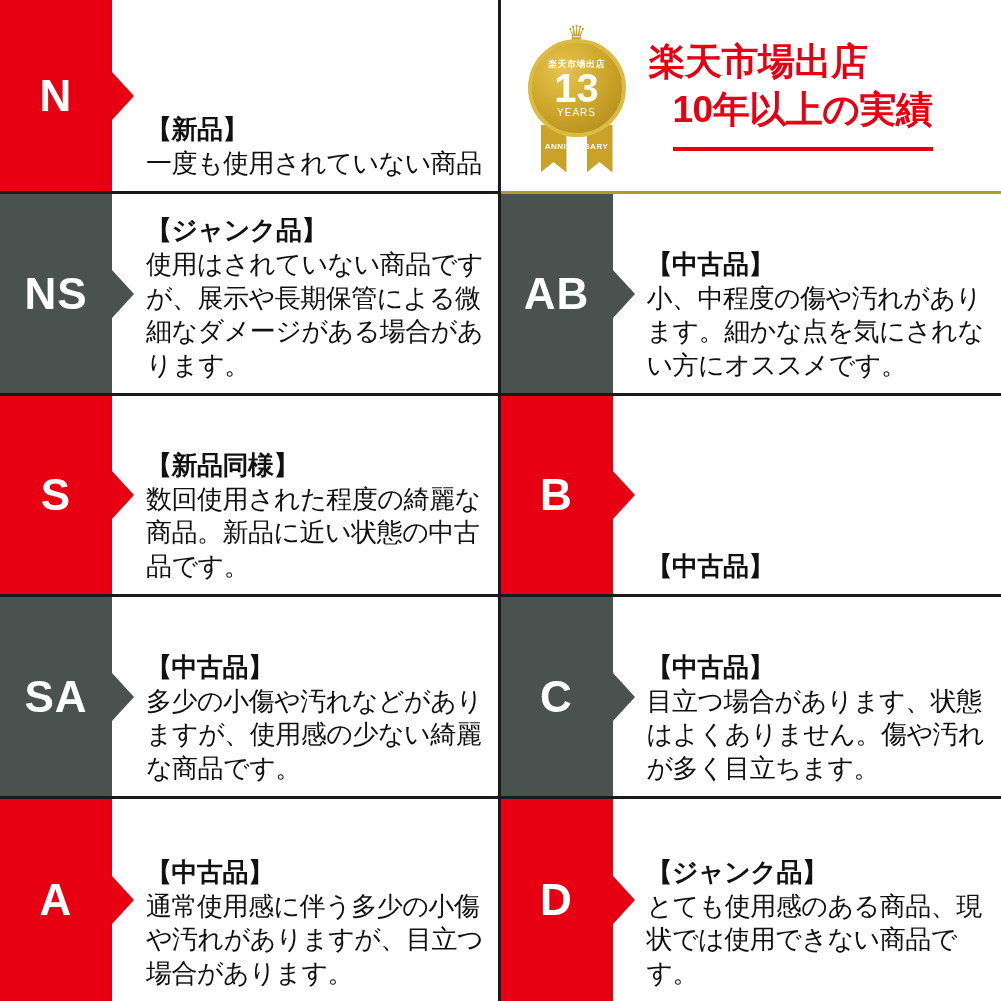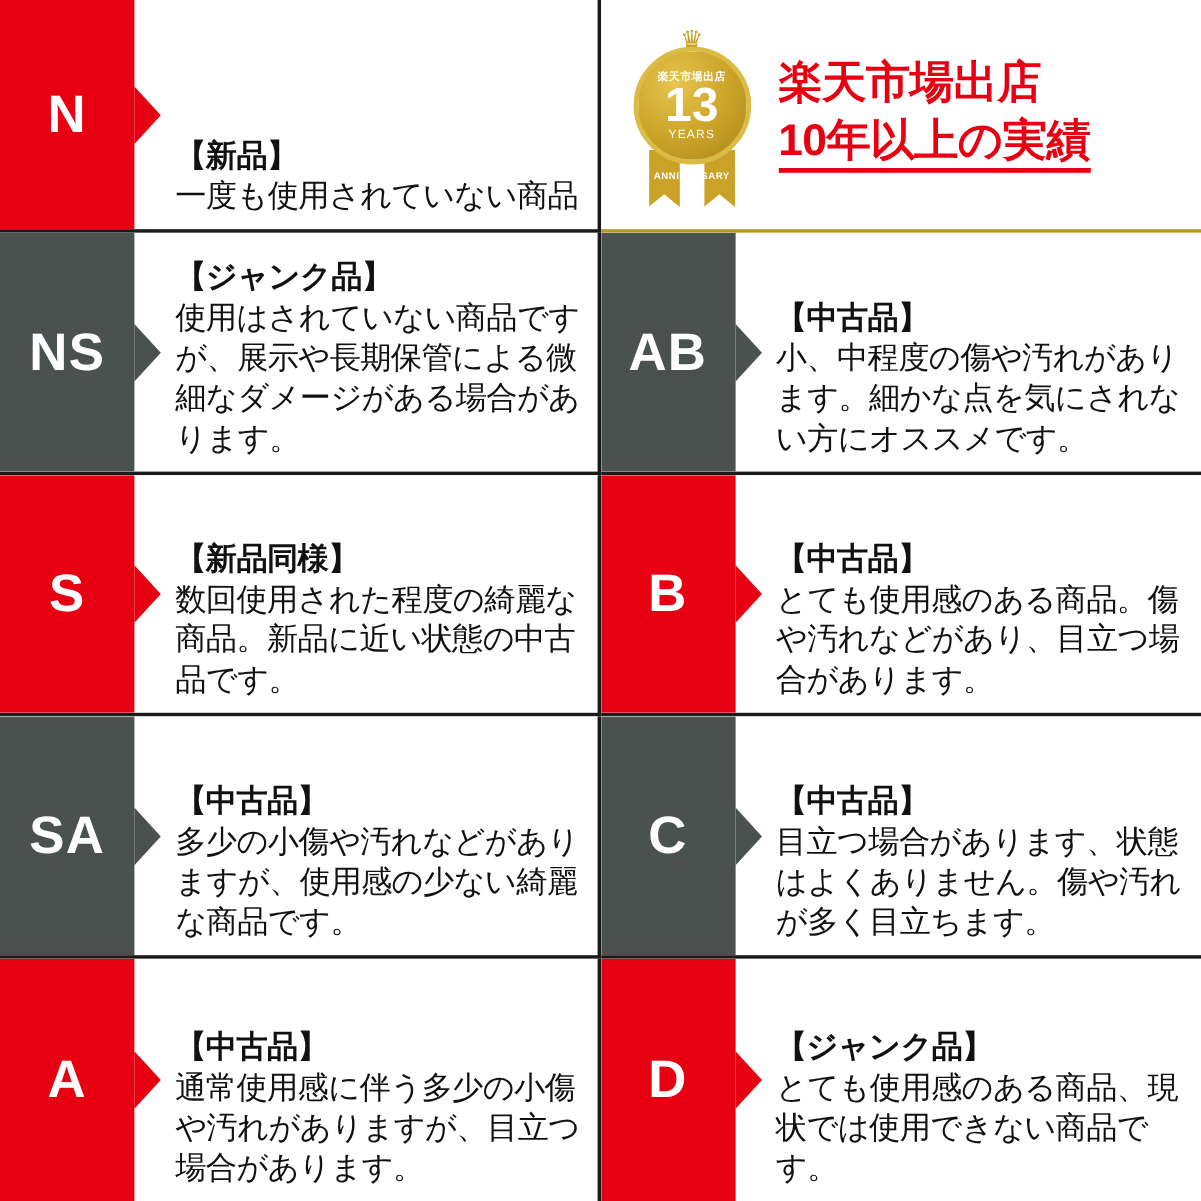--- a/index.html
+++ b/index.html
@@ -161,22 +161,23 @@
     flex-direction: column;
     gap: 4px;
     color: #e60012;
     font-weight: bold;
     font-size: 37px;
     line-height: 1.18;
     letter-spacing: -0.5px;
   }
   .badgetext .line2 {
     border-bottom: 4px solid #e60012;
-    padding-bottom: 2px;
+    padding-bottom: 16px;
     display: inline-block;
+    margin-left: 24px;
   }
 </style>
 </head>
 <body>
 
 <div id="sheet">
   <div class="grid">
 
     <div class="cell">
       <div class="rank red">N</div>
@@ -225,21 +226,20 @@
       <div class="txt">
         <span class="head">【新品同様】</span>
         <span class="body">数回使用された程度の綺麗な商品。新品に近い状態の中古品です。</span>
       </div>
     </div>
 
     <div class="cell col2">
       <div class="rank red">B</div>
       <div class="txt">
         <span class="head">【中古品】</span>
-        <span class="body">とても使用感のある商品。傷や汚れなどがあり、目立つ場合があります。</span>
       </div>
     </div>
 
     <div class="cell">
       <div class="rank gray">SA</div>
       <div class="txt">
         <span class="head">【中古品】</span>
         <span class="body">多少の小傷や汚れなどがありますが、使用感の少ない綺麗な商品です。</span>
       </div>
     </div>

